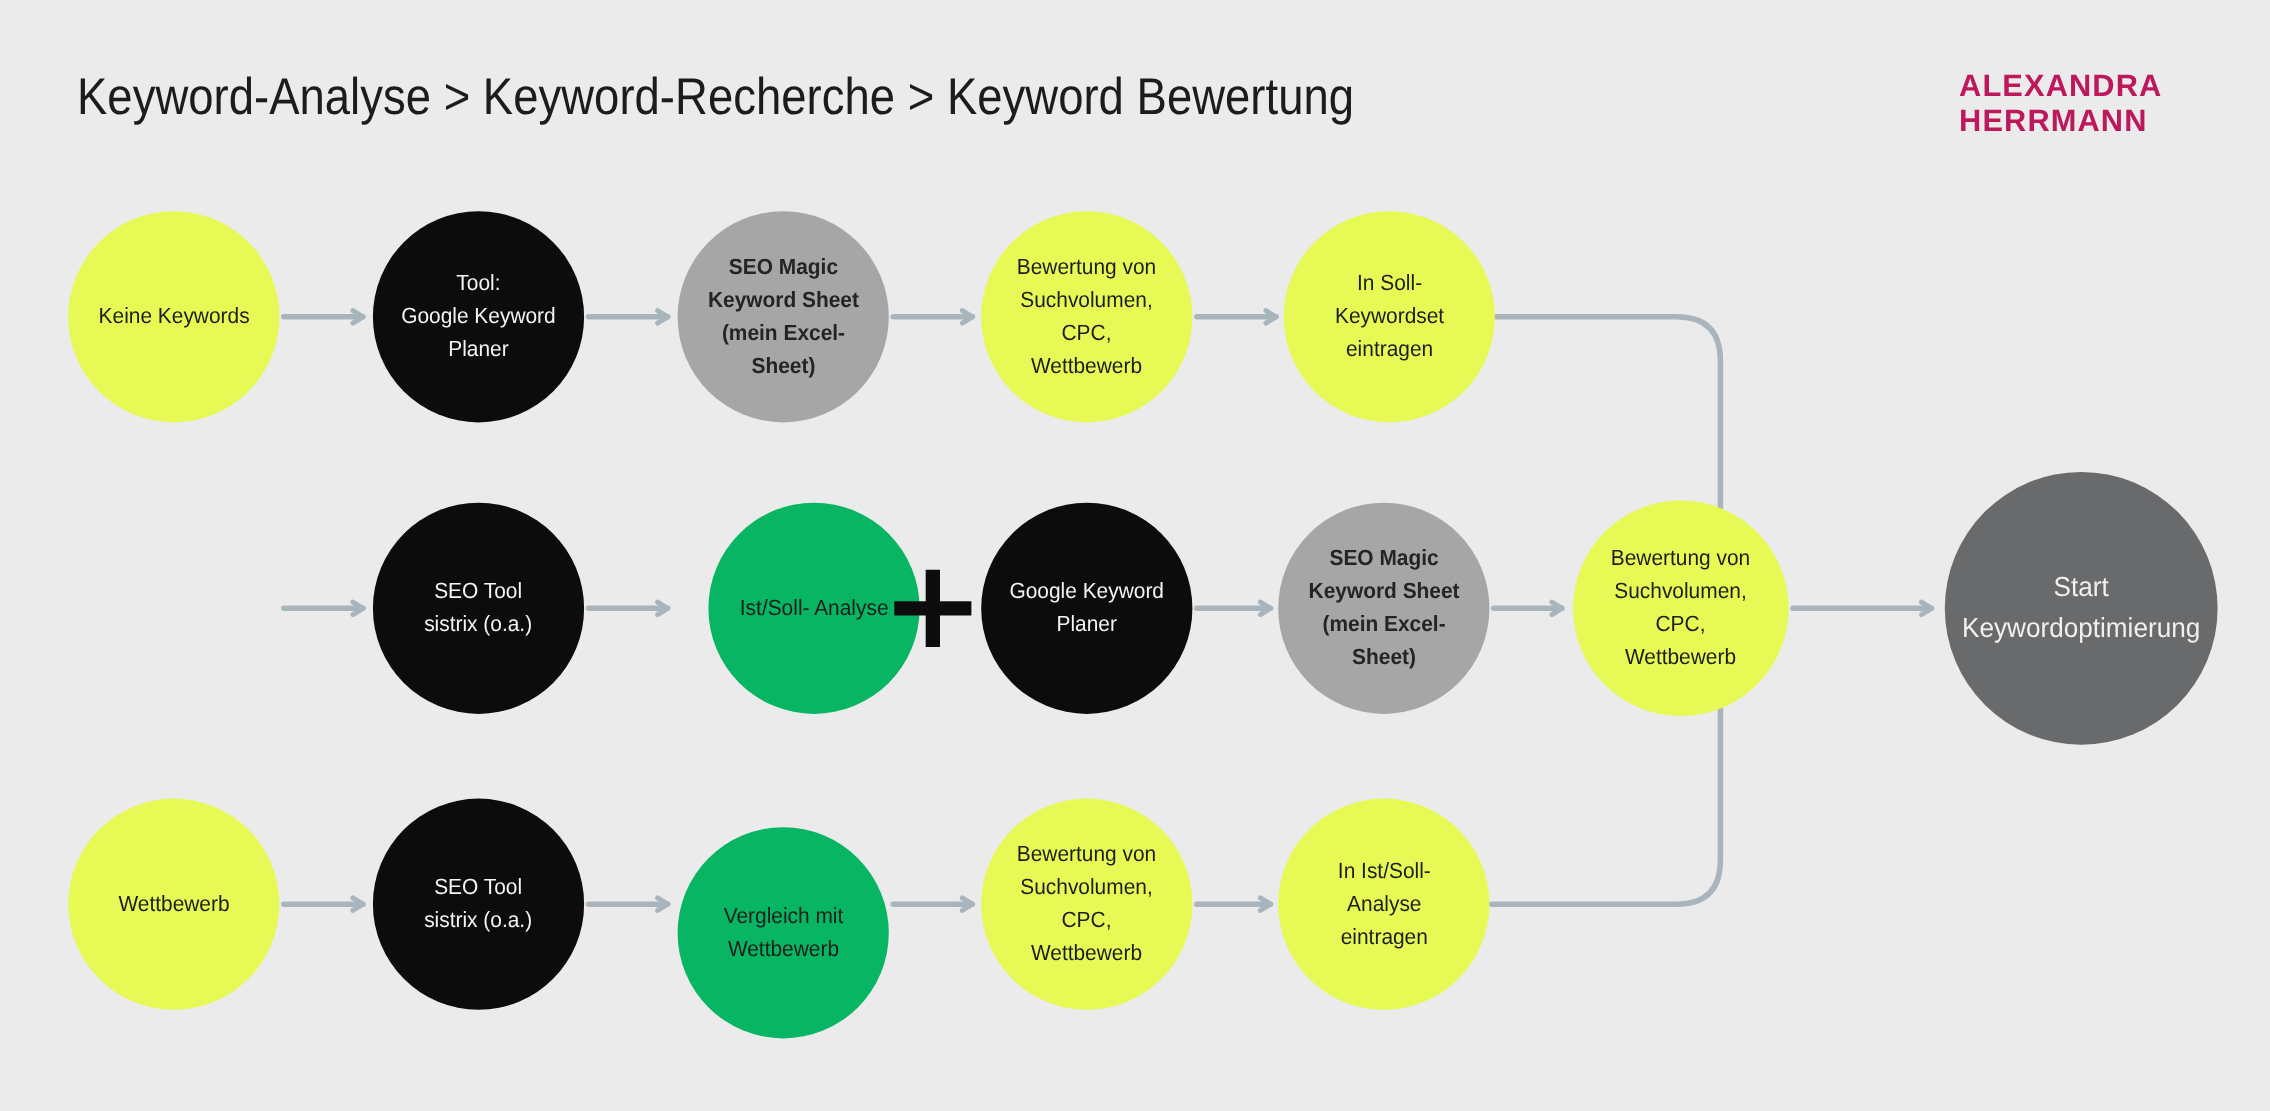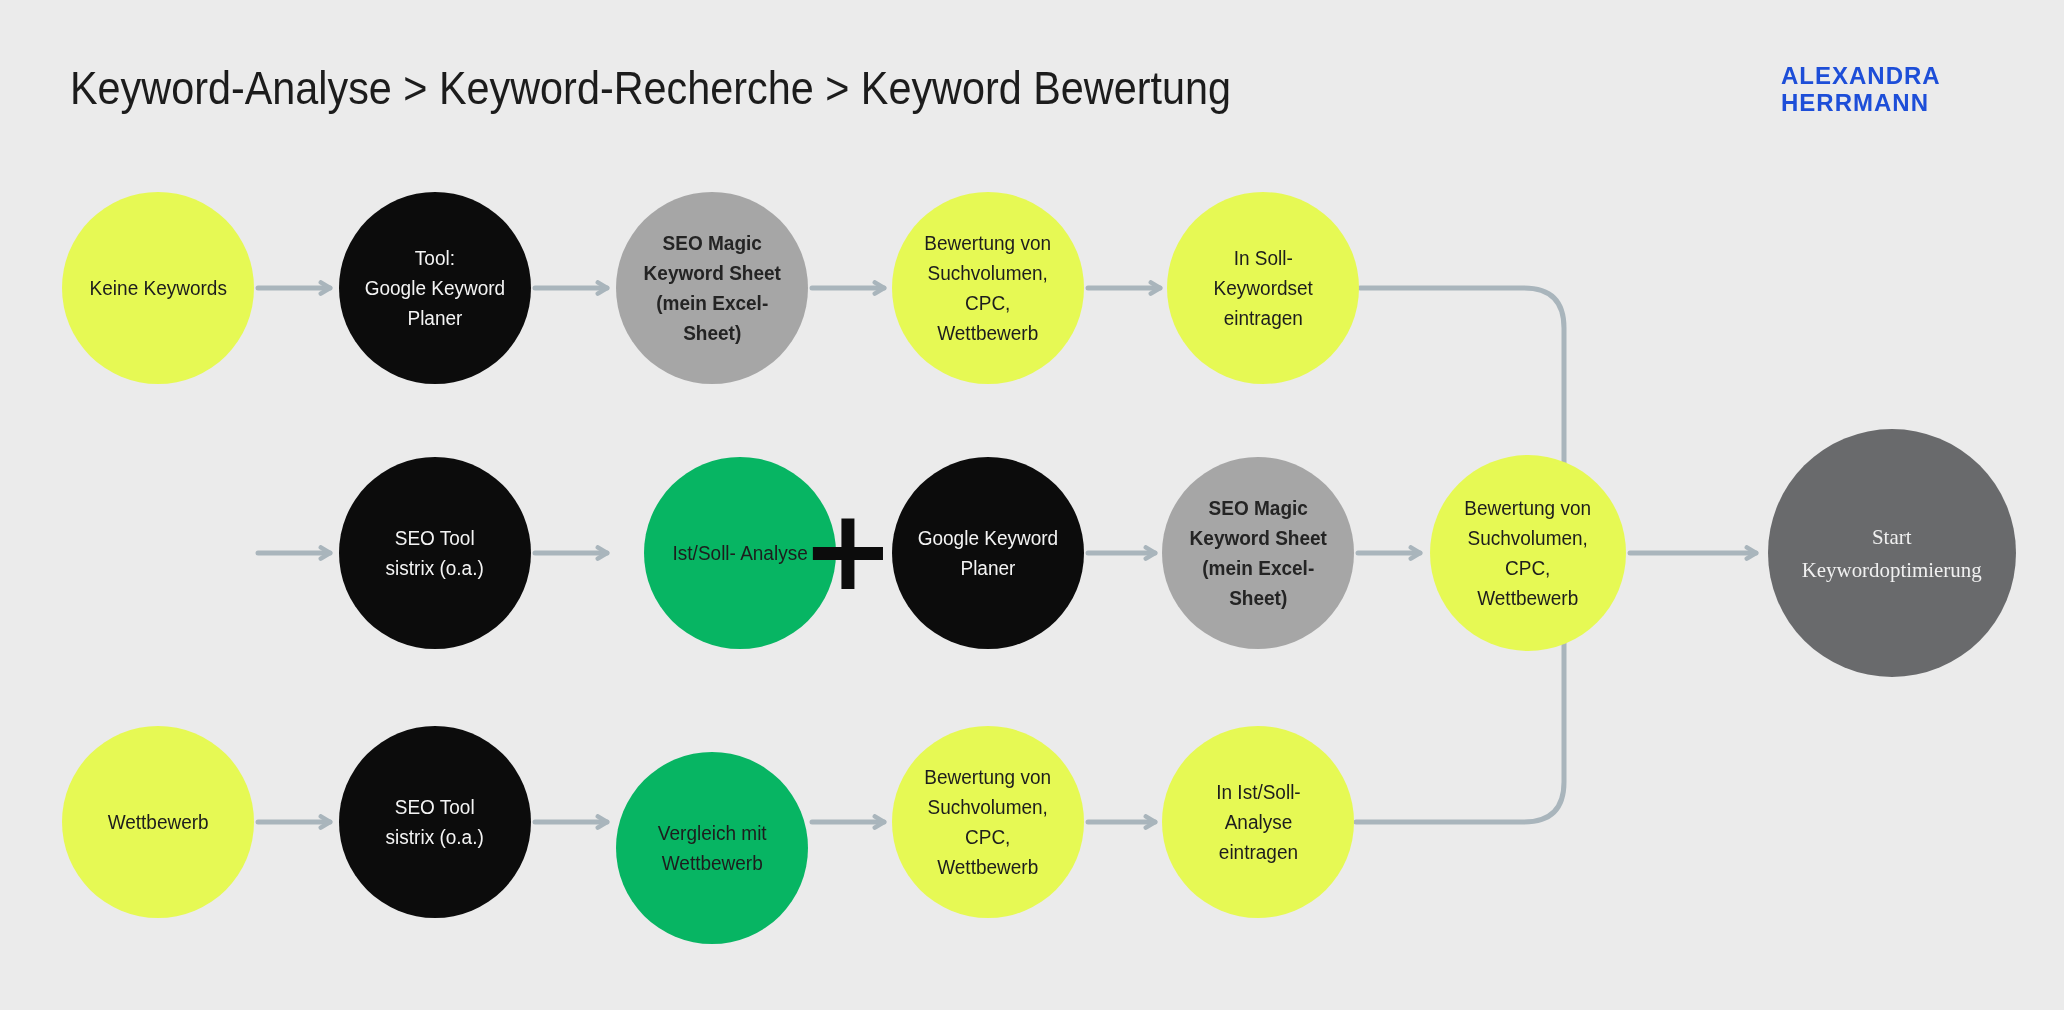--- a/index.html
+++ b/index.html
@@ -19,39 +19,39 @@
     background:var(--background);
     font-family:"Liberation Sans","DejaVu Sans",sans-serif;
   }
   .title{
     position:absolute;left:70px;top:60px;
     font-size:47px;font-weight:300;color:#1c1c1c;
     transform:scaleX(0.88);transform-origin:left top;white-space:nowrap;
   }
   .brand{
     position:absolute;left:1781px;top:62px;
-    font-size:24px;font-weight:700;color:#1d4ed8;
+    font-size:28px;font-weight:700;color:#be185d;
     line-height:1.14;letter-spacing:1px;white-space:nowrap;
   }
   .flow-svg{position:absolute;left:0;top:0;}
   .conn{stroke:var(--connector);stroke-width:5;fill:none;stroke-linecap:round;stroke-linejoin:round;}
   .arrowhead{stroke:var(--connector);stroke-width:3.2;fill:none;stroke-linecap:round;stroke-linejoin:round;}
   .node{
     position:absolute;width:192px;height:192px;border-radius:50%;
     display:flex;align-items:center;justify-content:center;text-align:center;
     font-size:20px;line-height:1.5;color:var(--text-dark);
     padding:8px;box-sizing:border-box;
   }
   .node .lbl{white-space:pre-line;transform:scaleX(0.95);}
   .node.yellow{background:var(--node-yellow);}
   .node.green{background:var(--node-green);}
   .node.black{background:var(--node-black);color:var(--text-light);}
   .node.gray{background:var(--node-gray);color:#242424;font-weight:bold;}
   .node.junction{width:196px;height:196px;}
-  .node.big{width:248px;height:248px;background:var(--node-dark-gray);color:#f0f0f0;font-size:22px;font-family:Liberation Serif, serif;}
+  .node.big{width:248px;height:248px;background:var(--node-dark-gray);color:#f0f0f0;font-size:25px;}
   .plus{
     position:absolute;left:806px;top:494px;width:84px;height:112px;
     display:flex;align-items:center;justify-content:center;
     font-size:112px;font-weight:700;color:#0c0c0c;
     font-family:"DejaVu Sans",sans-serif;line-height:1;
   }
 </style>
 </head>
 <body>
 

